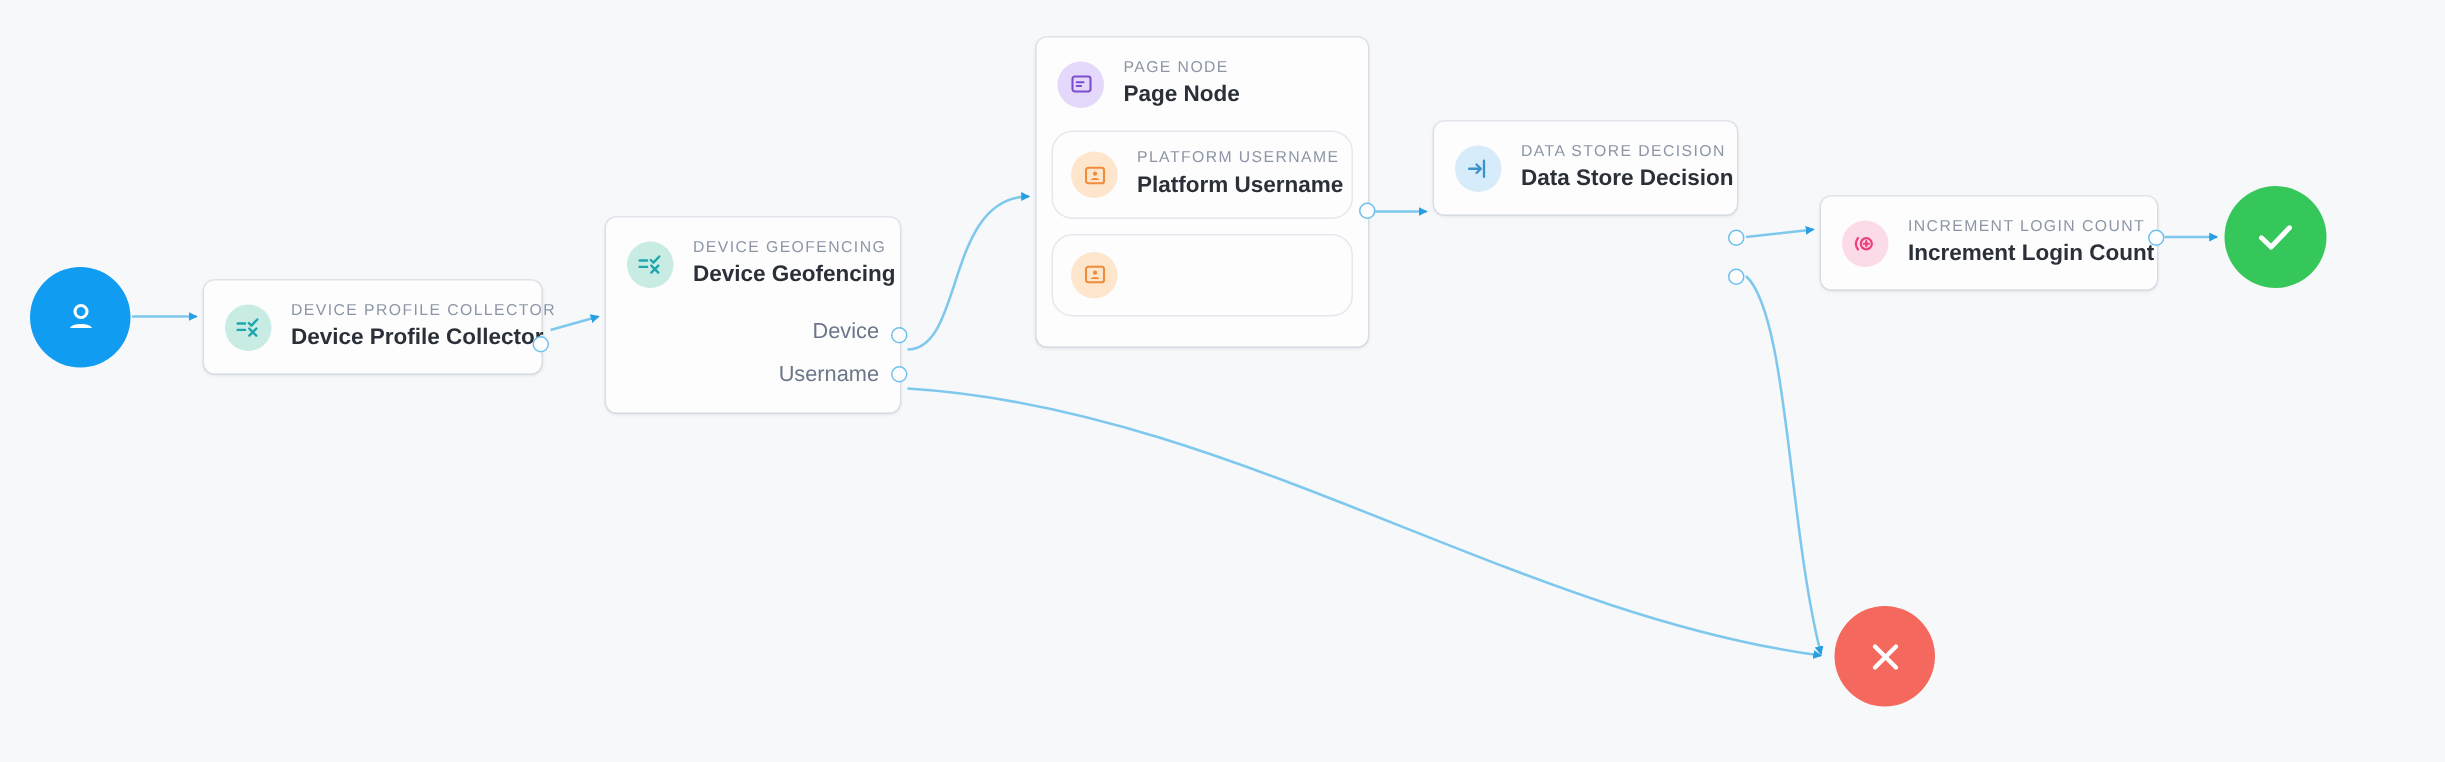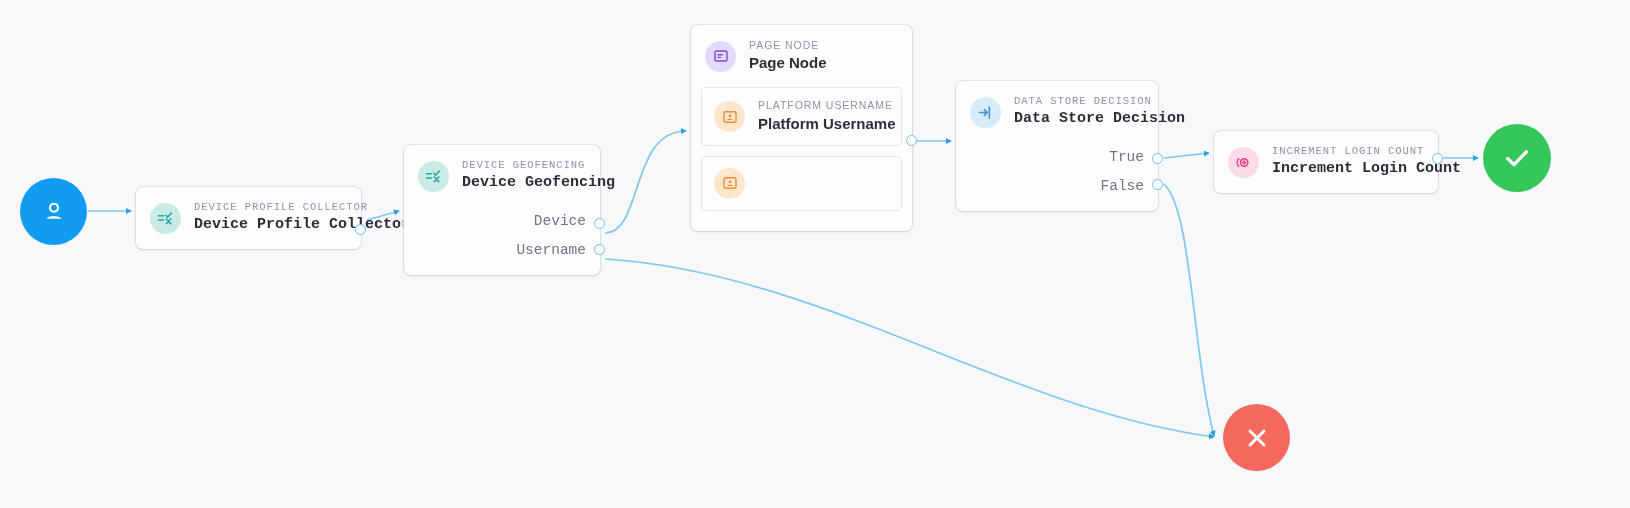--- a/index.html
+++ b/index.html
@@ -40,21 +40,20 @@
   .terminal.success{ background: #35c75a; }
   .terminal.failure{ background: #f4685e; }
 
   
   .node {
     position: absolute;
     background: #fdfdfe;
     border-radius: 7px;
     box-shadow: 0 1px 3px rgba(40,50,70,.13), 0 0 0 1px rgba(225,229,236,.9);
     box-sizing: border-box;
-    font-family: Liberation Mono, monospace;
   }
   .node-head {
     display: flex;
     align-items: center;
     padding: 14px 16px 14px 14px;
   }
   .node-icon {
     width: 31px;
     height: 31px;
     min-width: 31px;
@@ -119,21 +118,21 @@
     border-radius: 7px;
     box-shadow: 0 1px 3px rgba(40,50,70,.13), 0 0 0 1px rgba(225,229,236,.9);
     box-sizing: border-box;
     padding-bottom: 10px;
   }
   .child-node {
     position: relative;
     margin: 0 10px 10px 10px;
     background: #fdfdfe;
     border: 1px solid #e4e8ee;
-    border-radius: 4px;
+    border-radius: 14px;
     box-sizing: border-box;
   }
   .child-node .node-head { padding: 11px 14px 11px 12px; }
 </style>
 </head>
 <body>
 
 <div id="canvas">
 
   <svg id="edges" viewBox="0 0 1630 508" width="1630" height="508">
@@ -276,28 +275,20 @@
           <path d="M3.4,12 H14" stroke="#3a93c9" stroke-width="2.2" stroke-linecap="round"></path>
           <path d="M10.4,8 L14.4,12 L10.4,16" fill="none" stroke="#3a93c9" stroke-width="2.2" stroke-linecap="round" stroke-linejoin="round"></path>
           <path d="M17.4,4.4 V19.6" stroke="#3a93c9" stroke-width="2.2" stroke-linecap="round"></path>
         </svg>
       </span>
       <span class="node-text">
         <span class="node-type">DATA STORE DECISION</span>
         <span class="node-title">Data Store Decision</span>
       </span>
     </div>
-    <div class="outcomes">
-      <div class="outcome">
-        <span>True</span>
-      </div>
-      <div class="outcome">
-        <span>False</span>
-      </div>
-    </div>
     <span class="port" style="left:196px; top:72px;"></span>
     <span class="port" style="left:196px; top:98px;"></span>
   </div>
 
   <div class="node" style="left:1214px; top:131px; width:224px;">
     <div class="node-head">
       <span class="node-icon icon-pink">
         <svg width="17" height="17" viewBox="0 0 24 24">
           <circle cx="13" cy="12" r="5.2" fill="none" stroke="#ec3f7d" stroke-width="2.1"></circle>
           <path d="M13,9.6 V14.4 M10.6,12 H15.4" stroke="#ec3f7d" stroke-width="2.1" stroke-linecap="round"></path>

